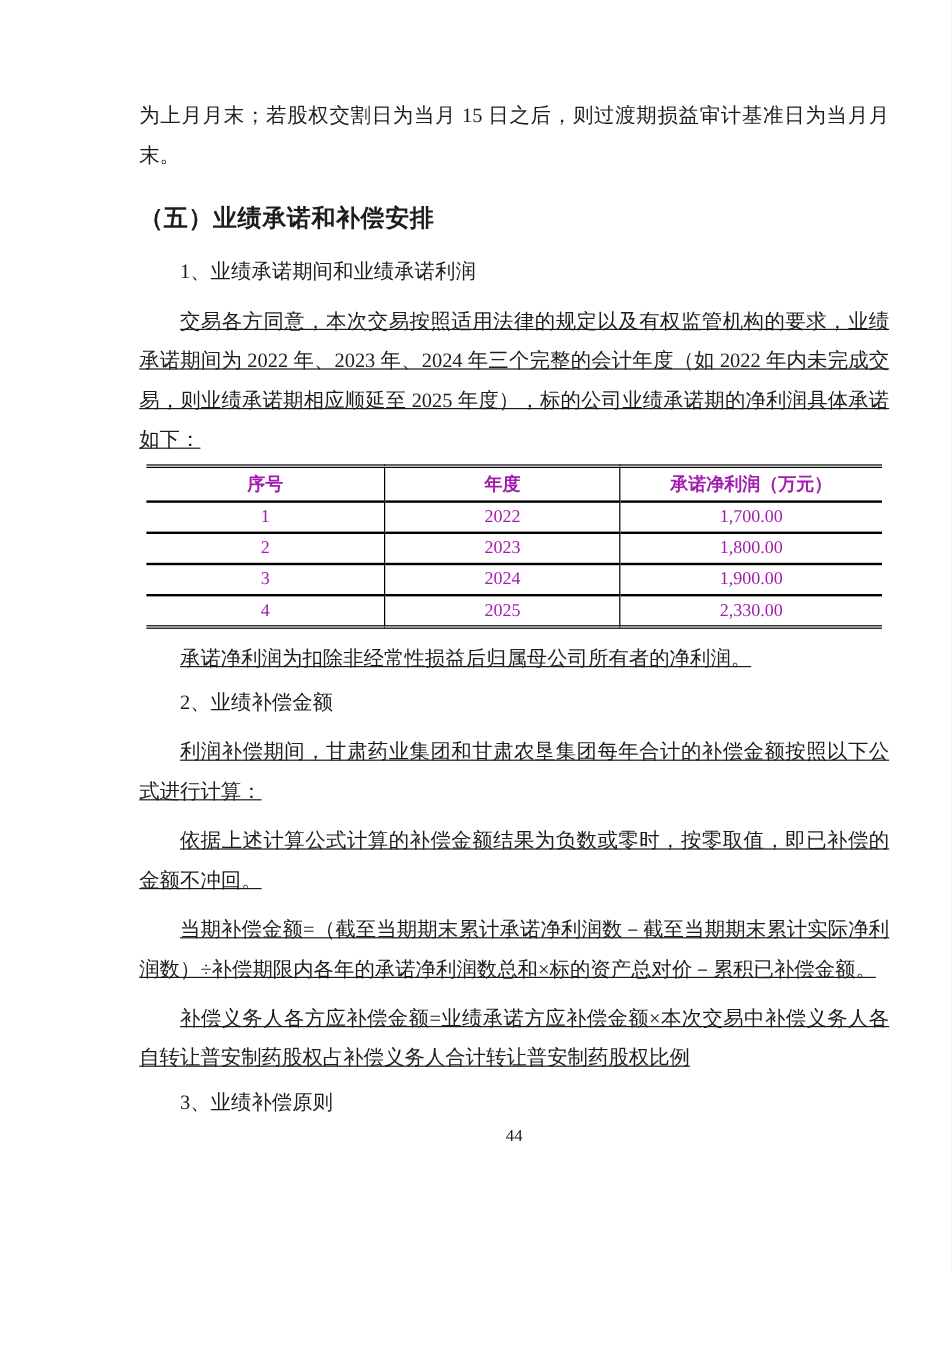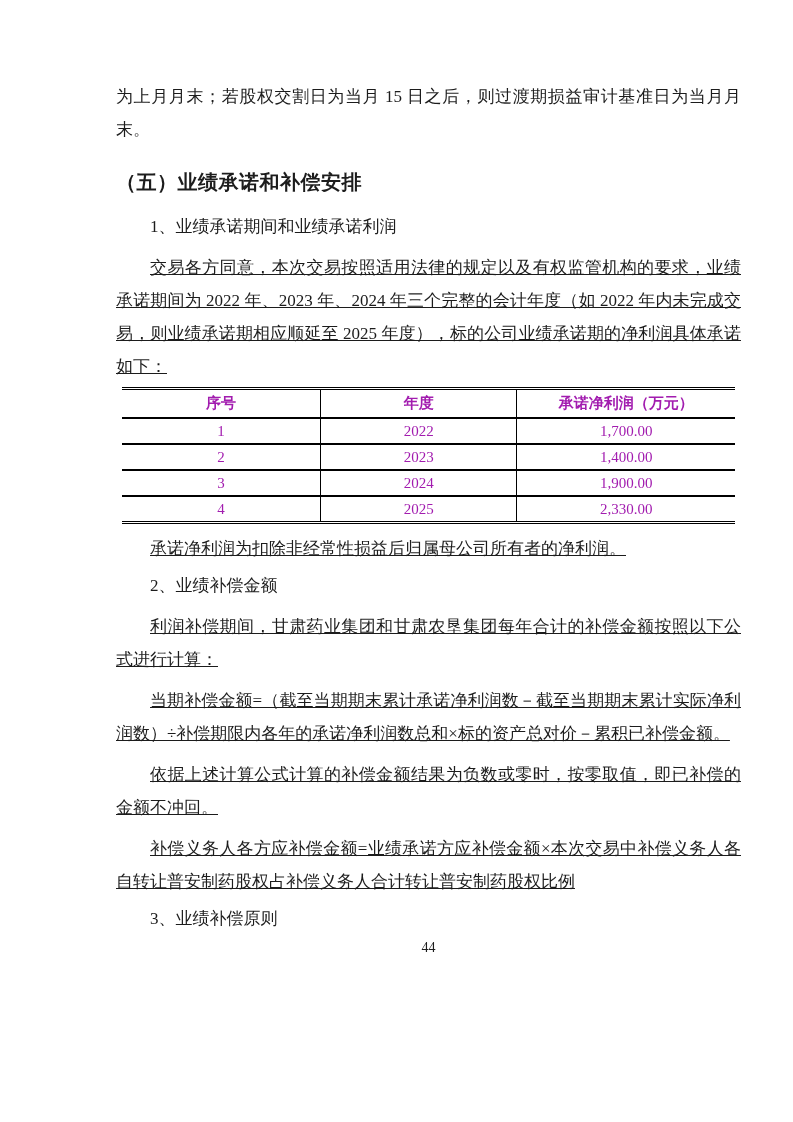--- a/index.html
+++ b/index.html
@@ -122,44 +122,44 @@
       </thead>
       <tbody>
         <tr>
           <td>1</td>
           <td>2022</td>
           <td>1,700.00</td>
         </tr>
         <tr>
           <td>2</td>
           <td>2023</td>
-          <td>1,400.00</td>
+          <td>1,800.00</td>
         </tr>
         <tr>
           <td>3</td>
           <td>2024</td>
           <td>1,900.00</td>
         </tr>
         <tr>
           <td>4</td>
           <td>2025</td>
           <td>2,330.00</td>
         </tr>
       </tbody>
     </table>
 
     <p class="para">承诺净利润为扣除非经常性损益后归属母公司所有者的净利润。</p>
 
     <p class="sub-heading tight">2、业绩补偿金额</p>
 
     <p class="para">利润补偿期间，甘肃药业集团和甘肃农垦集团每年合计的补偿金额按照以下公式进行计算：</p>
 
+    <p class="para">依据上述计算公式计算的补偿金额结果为负数或零时，按零取值，即已补偿的金额不冲回。</p>
+
     <p class="para">当期补偿金额=（截至当期期末累计承诺净利润数－截至当期期末累计实际净利润数）÷补偿期限内各年的承诺净利润数总和×标的资产总对价－累积已补偿金额。</p>
-
-    <p class="para">依据上述计算公式计算的补偿金额结果为负数或零时，按零取值，即已补偿的金额不冲回。</p>
 
     <p class="para">补偿义务人各方应补偿金额=业绩承诺方应补偿金额×本次交易中补偿义务人各自转让普安制药股权占补偿义务人合计转让普安制药股权比例</p>
 
     <p class="sub-heading tight">3、业绩补偿原则</p>
 
 
     <p class="page-number">44</p>
 
   </div>
 </div>

